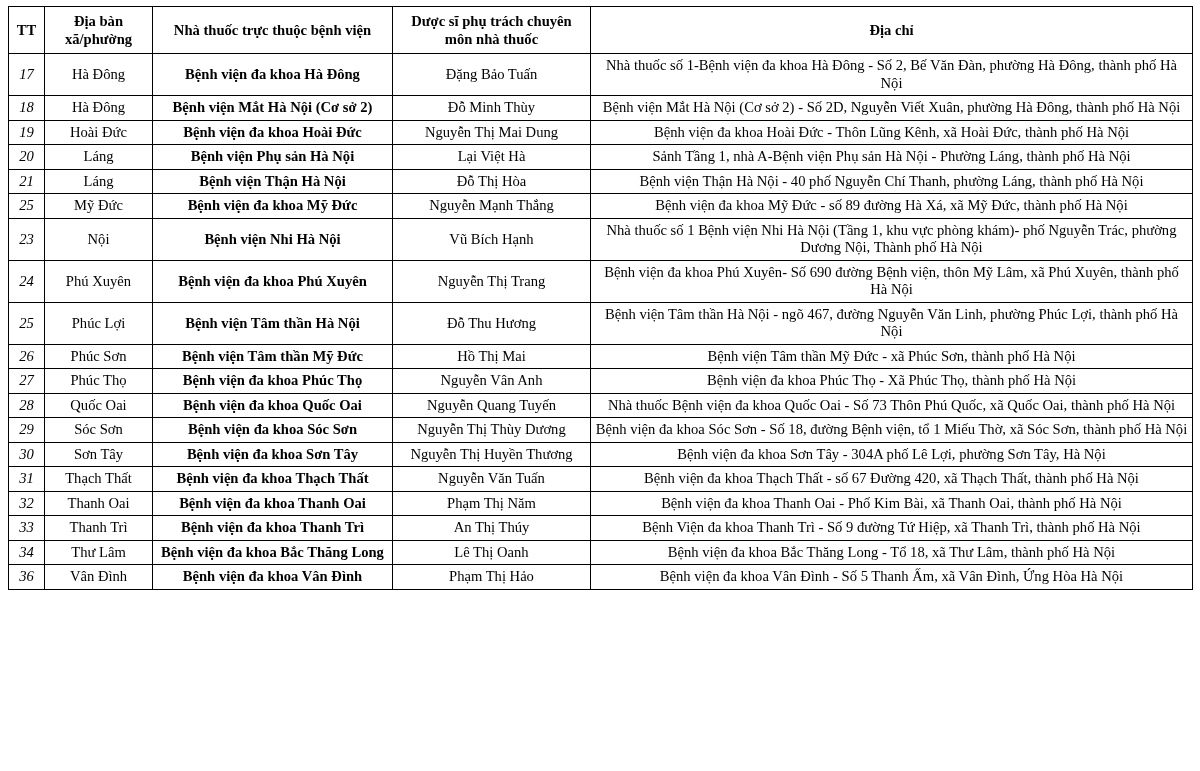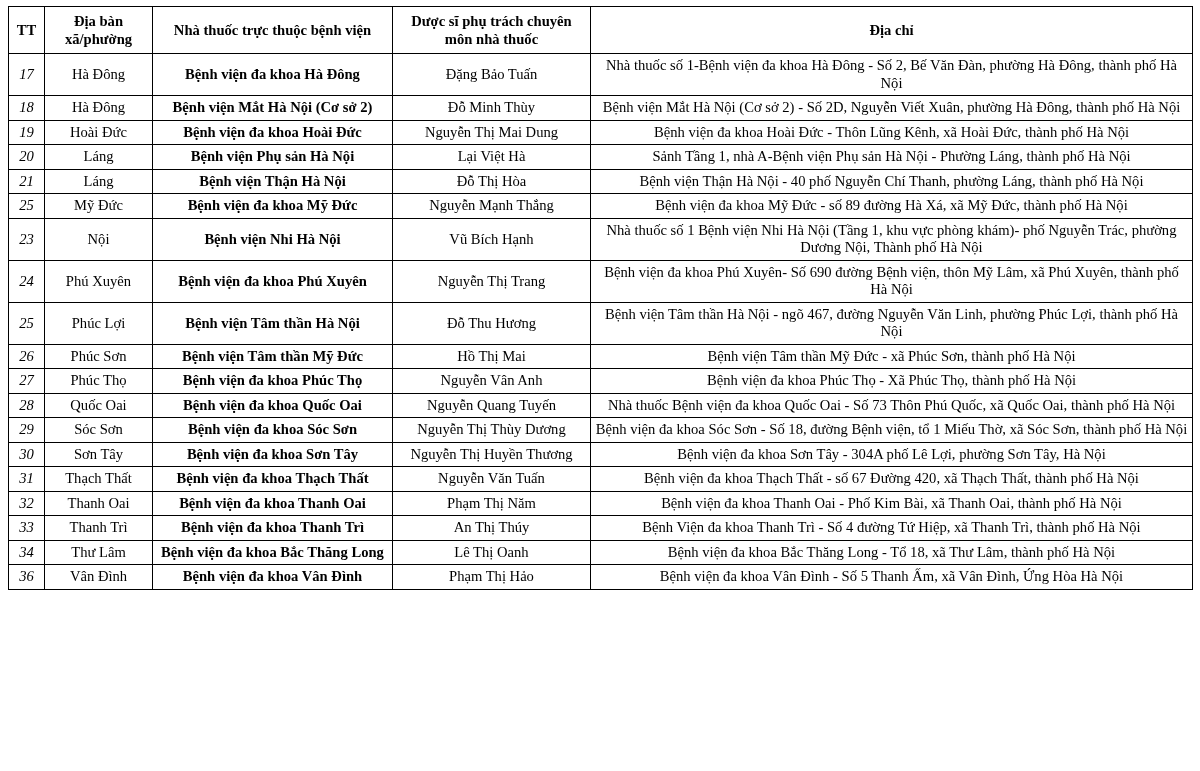--- a/index.html
+++ b/index.html
@@ -184,21 +184,21 @@
           <td class="col-area">Thanh Oai</td>
           <td class="col-name">Bệnh viện đa khoa Thanh Oai</td>
           <td class="col-pharm">Phạm Thị Năm</td>
           <td class="col-addr">Bệnh viện đa khoa Thanh Oai - Phố Kim Bài, xã Thanh Oai, thành phố Hà Nội</td>
         </tr>
         <tr>
           <td class="col-tt">33</td>
           <td class="col-area">Thanh Trì</td>
           <td class="col-name">Bệnh viện đa khoa Thanh Trì</td>
           <td class="col-pharm">An Thị Thúy</td>
-          <td class="col-addr">Bệnh Viện đa khoa Thanh Trì - Số 4 đường Tứ Hiệp, xã Thanh Trì, thành phố Hà Nội</td>
+          <td class="col-addr">Bệnh Viện đa khoa Thanh Trì - Số 9 đường Tứ Hiệp, xã Thanh Trì, thành phố Hà Nội</td>
         </tr>
         <tr>
           <td class="col-tt">34</td>
           <td class="col-area">Thư Lâm</td>
           <td class="col-name">Bệnh viện đa khoa Bắc Thăng Long</td>
           <td class="col-pharm">Lê Thị Oanh</td>
           <td class="col-addr">Bệnh viện đa khoa Bắc Thăng Long - Tổ 18, xã Thư Lâm, thành phố Hà Nội</td>
         </tr>
         <tr>
           <td class="col-tt">36</td>

